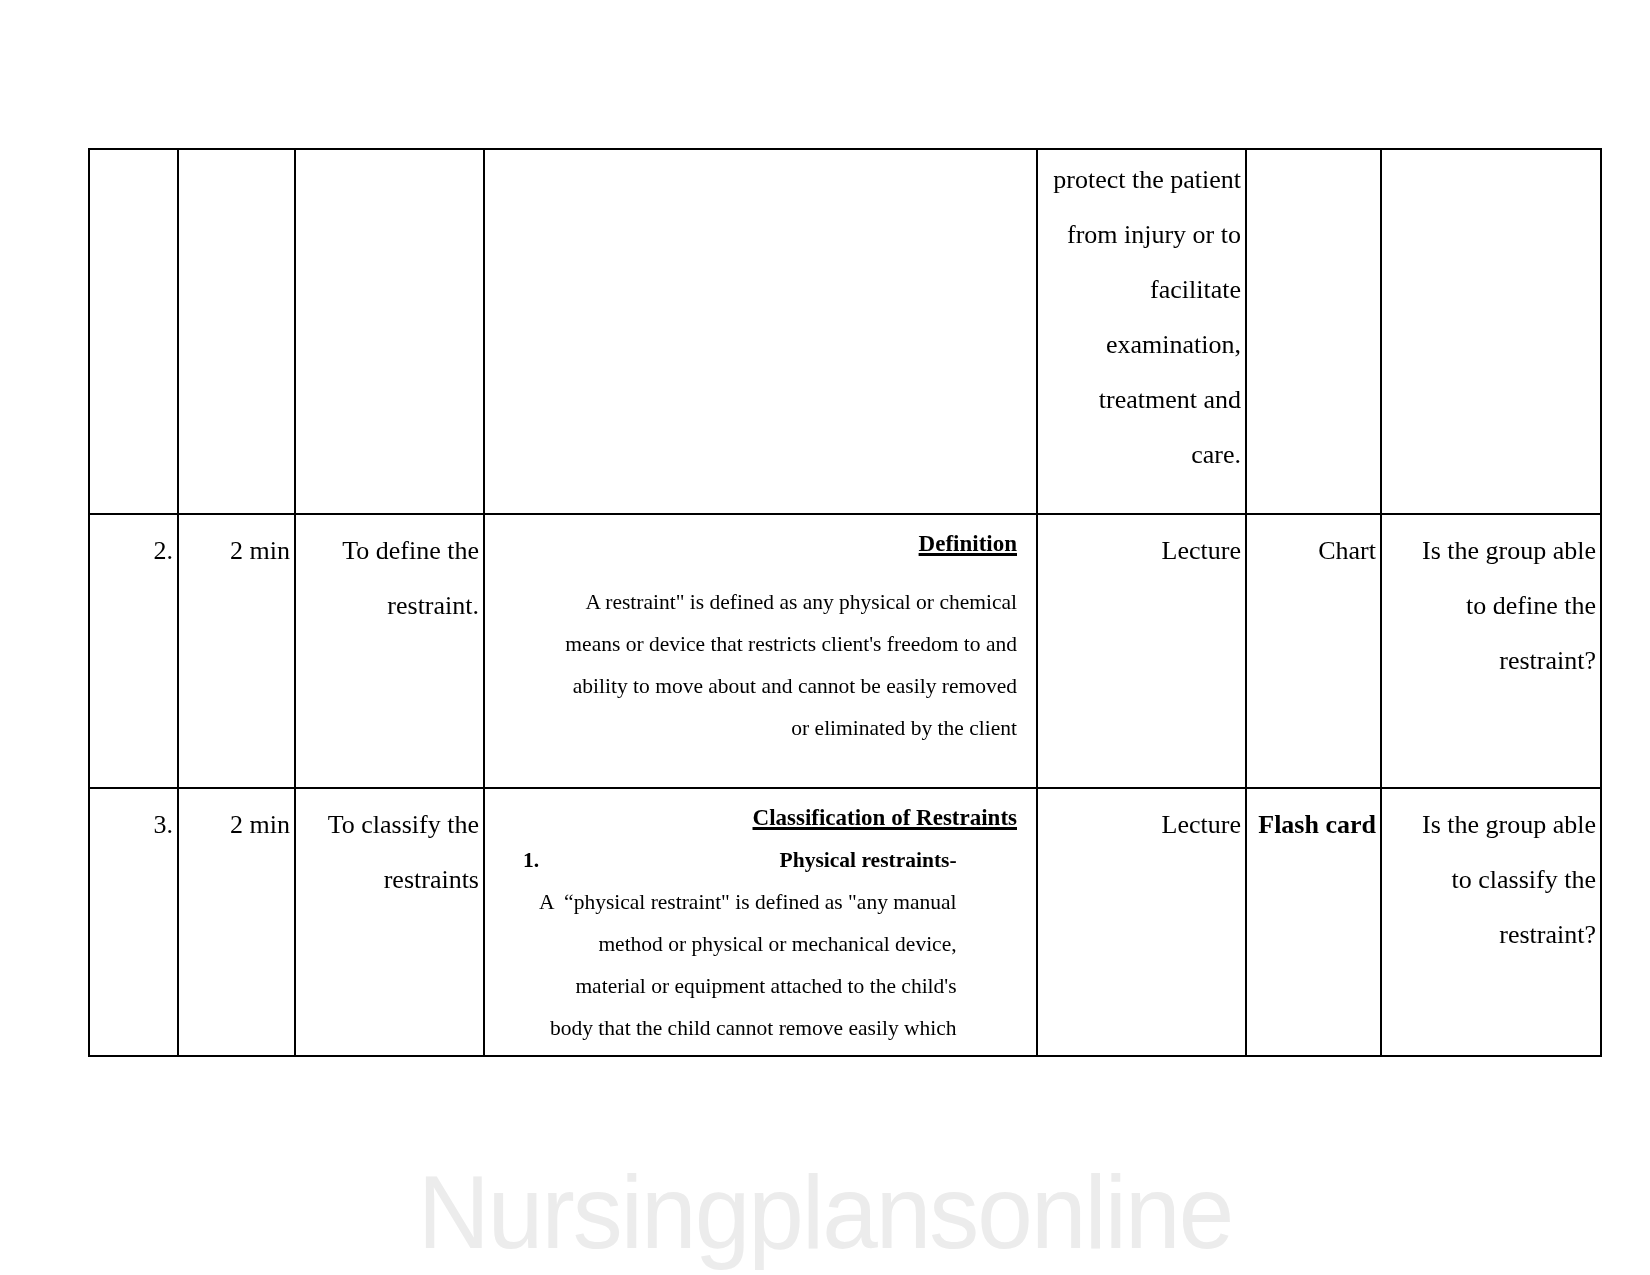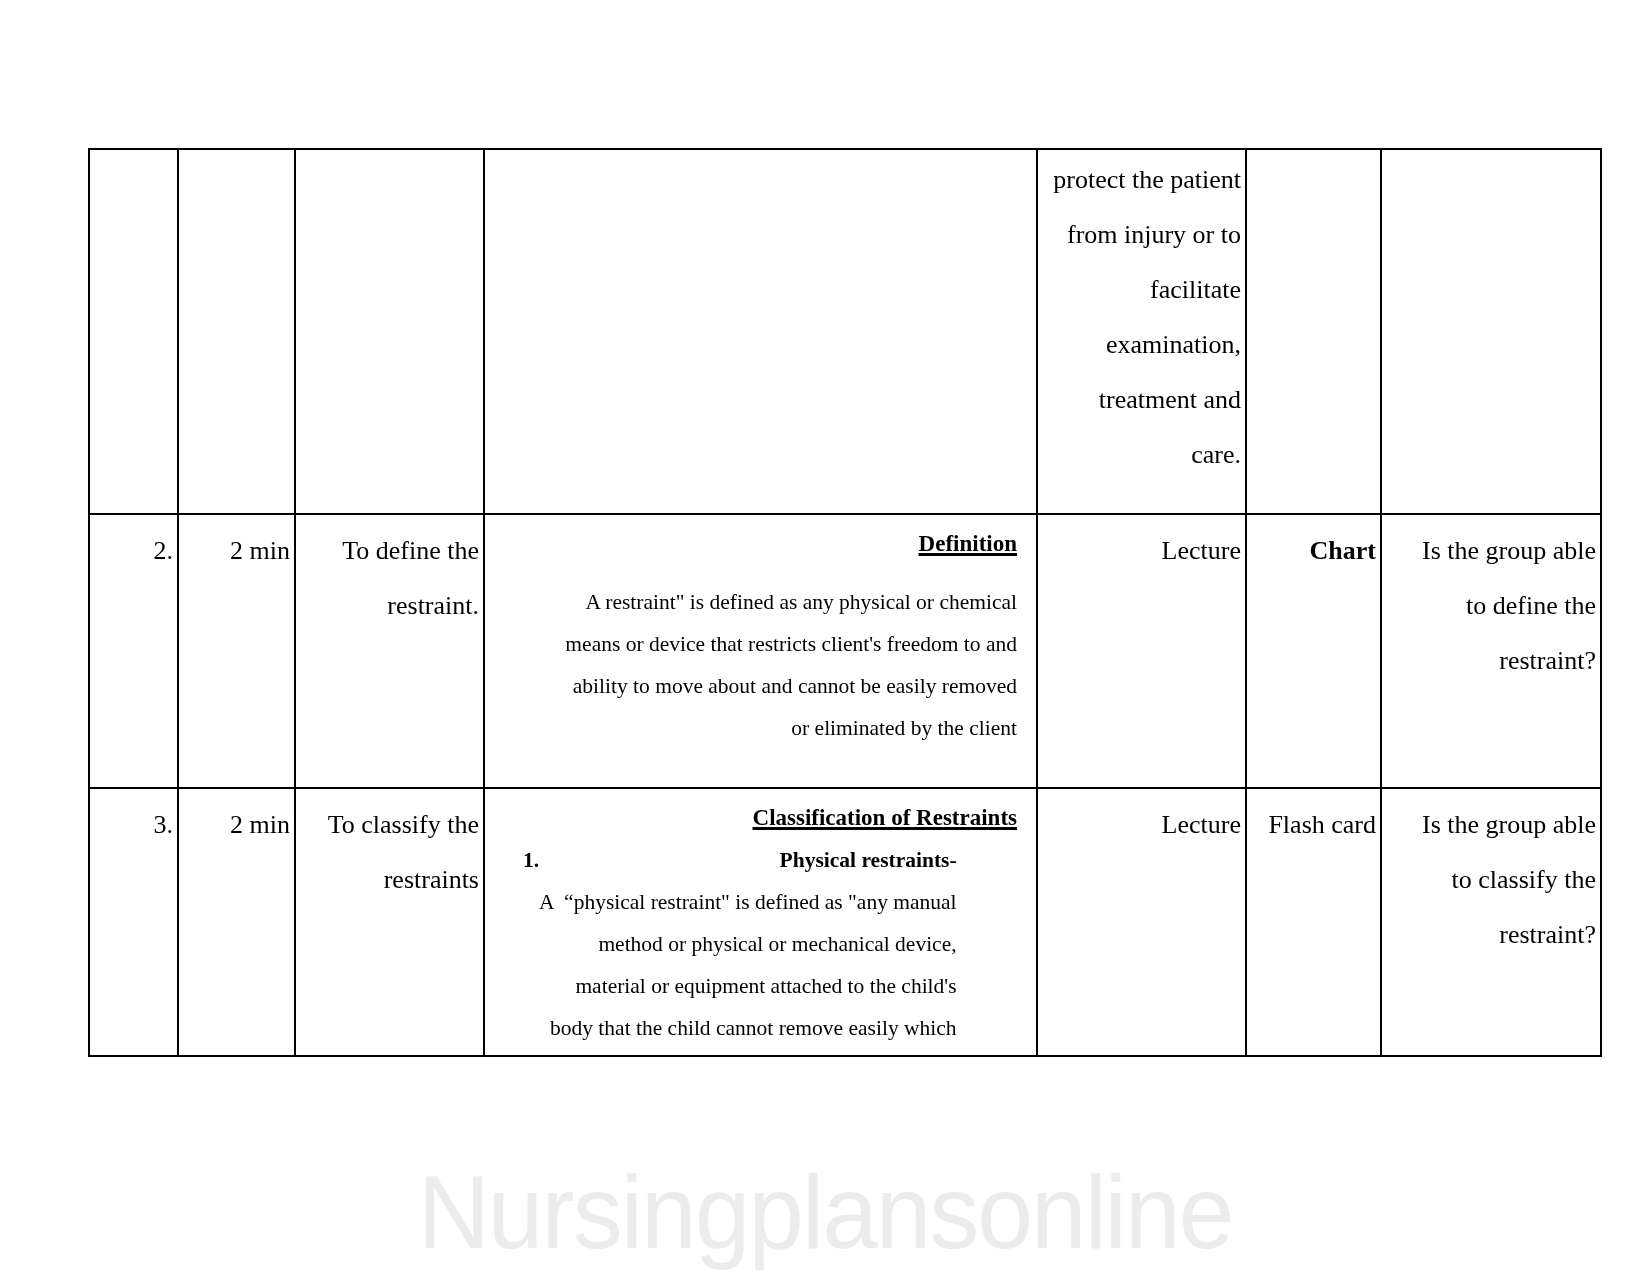--- a/index.html
+++ b/index.html
@@ -82,21 +82,21 @@
       <td class="content">
         <div class="cell-heading">Definition</div>
         <div class="lines content-body">A restraint" is defined as any physical or chemical
 means or device that restricts client's freedom to and
 ability to move about and cannot be easily removed
 or eliminated by the client</div>
       </td>
       <td>
         <span>Lecture</span>
       </td>
-      <td style="padding-left:10px;font-weight:bold;">
+      <td style="padding-left:10px;">
         <span>Chart</span>
       </td>
       <td>
         <div class="lines">Is the group able
 to define the
 restraint?</div>
       </td>
     </tr>
 
     <tr style="height:268px">
@@ -119,21 +119,21 @@
             <div class="lines">A  “physical restraint" is defined as "any manual
 method or physical or mechanical device,
 material or equipment attached to the child's
 body that the child cannot remove easily which</div>
           </span>
         </div>
       </td>
       <td>
         <span>Lecture</span>
       </td>
-      <td style="padding-left:10px;">
+      <td style="padding-left:10px;font-weight:bold;">
         <span>Flash card</span>
       </td>
       <td>
         <div class="lines">Is the group able
 to classify the
 restraint?</div>
       </td>
     </tr>
   </tbody>
     </table>

